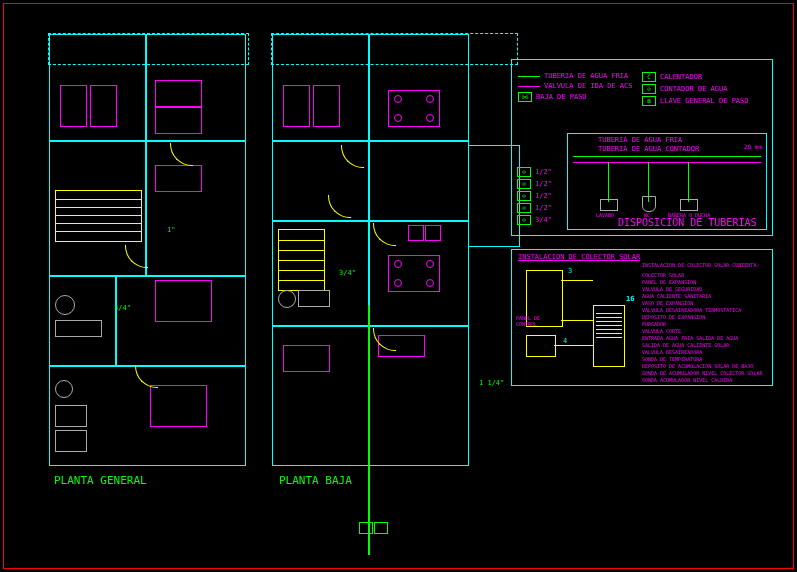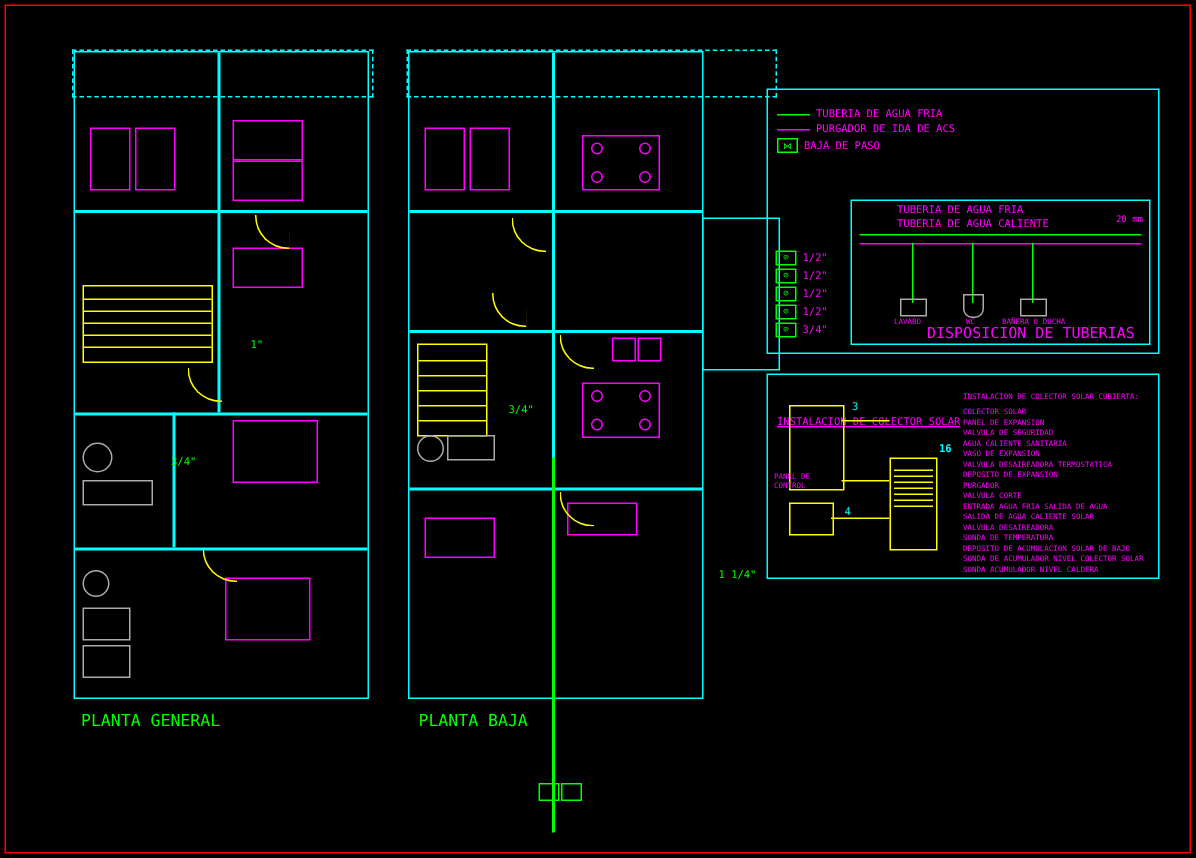--- a/index.html
+++ b/index.html
@@ -160,33 +160,47 @@
   <div class="legend-box lb1">
     <div style="padding:4px 6px;">
       <div style="display:flex;margin-top:6px;">
         <div style="width:50%;">
           <div class="legend-row">
               <span class="leg-line"></span>
               <span>TUBERIA DE AGUA FRIA</span>
             </div>
           <div class="legend-row">
               <span class="leg-line mag"></span>
-              <span>PURGADOR DE IDA DE ACS</span>
+              <span>VALVULA DE IDA DE ACS</span>
             </div>
           <div class="legend-row">
               <span class="leg-sym">⋈</span>
               <span>BAJA DE PASO</span>
             </div>
         </div>
+        <div style="width:50%;">
+          <div class="legend-row">
+              <span class="leg-sym">C</span>
+              <span>CALENTADOR</span>
+            </div>
+          <div class="legend-row">
+              <span class="leg-sym">⊘</span>
+              <span>CONTADOR DE AGUA</span>
+            </div>
+          <div class="legend-row">
+              <span class="leg-sym">⊠</span>
+              <span>LLAVE GENERAL DE PASO</span>
+            </div>
+        </div>
       </div>
     </div>
 
     <div class="pipe-diagram" style="bottom:5px;left:55px;right:5px;height:95px;">
       <div style="position:absolute;top:2px;left:30px;color:#f0f;font-size:7px;">TUBERIA DE AGUA FRIA</div>
-      <div style="position:absolute;top:11px;left:30px;color:#f0f;font-size:7px;">TUBERIA DE AGUA CALIENTE</div>
+      <div style="position:absolute;top:11px;left:30px;color:#f0f;font-size:7px;">TUBERIA DE AGUA CONTADOR</div>
       <div style="position:absolute;top:9px;right:4px;color:#f0f;font-size:6px;">20 mm</div>
 
       <div style="position:absolute;top:22px;left:5px;right:5px;border-top:1px solid #0f0;"></div>
       <div style="position:absolute;top:28px;left:5px;right:5px;border-top:1px solid #f0f;"></div>
 
       <div style="position:absolute;top:28px;left:40px;width:1px;height:40px;background:#0f0;"></div>
       <div style="position:absolute;top:28px;left:80px;width:1px;height:40px;background:#0f0;"></div>
       <div style="position:absolute;top:28px;left:120px;width:1px;height:40px;background:#0f0;"></div>
 
       <div class="fixture" style="top:65px;left:32px;width:16px;height:10px;"></div>
@@ -217,21 +231,21 @@
           <span>1/2"</span>
         </div>
       <div class="legend-row">
           <span class="leg-sym">⊘</span>
           <span>3/4"</span>
         </div>
     </div>
   </div>
 
   <div class="legend-box lb2">
-    <div style="padding:3px 6px;margin-top:24px;">
+    <div style="padding:3px 6px;">
       <div class="legend-title" style="font-size:7px;">INSTALACION DE COLECTOR SOLAR</div>
     </div>
 
     <div class="solar-diagram" style="top:15px;left:6px;width:115px;height:112px;border:none;">
       <div class="solar-comp" style="top:5px;left:8px;width:35px;height:55px;"></div>
       <div class="solar-comp" style="top:70px;left:8px;width:28px;height:20px;"></div>
       <div class="solar-comp" style="top:40px;left:75px;width:30px;height:60px;">
         <div style="position:absolute;top:4px;left:2px;right:2px;bottom:4px;">
           <div style="border-top:1px solid #ff0;margin-top:3px;"></div>
           <div style="border-top:1px solid #ff0;margin-top:3px;"></div>

